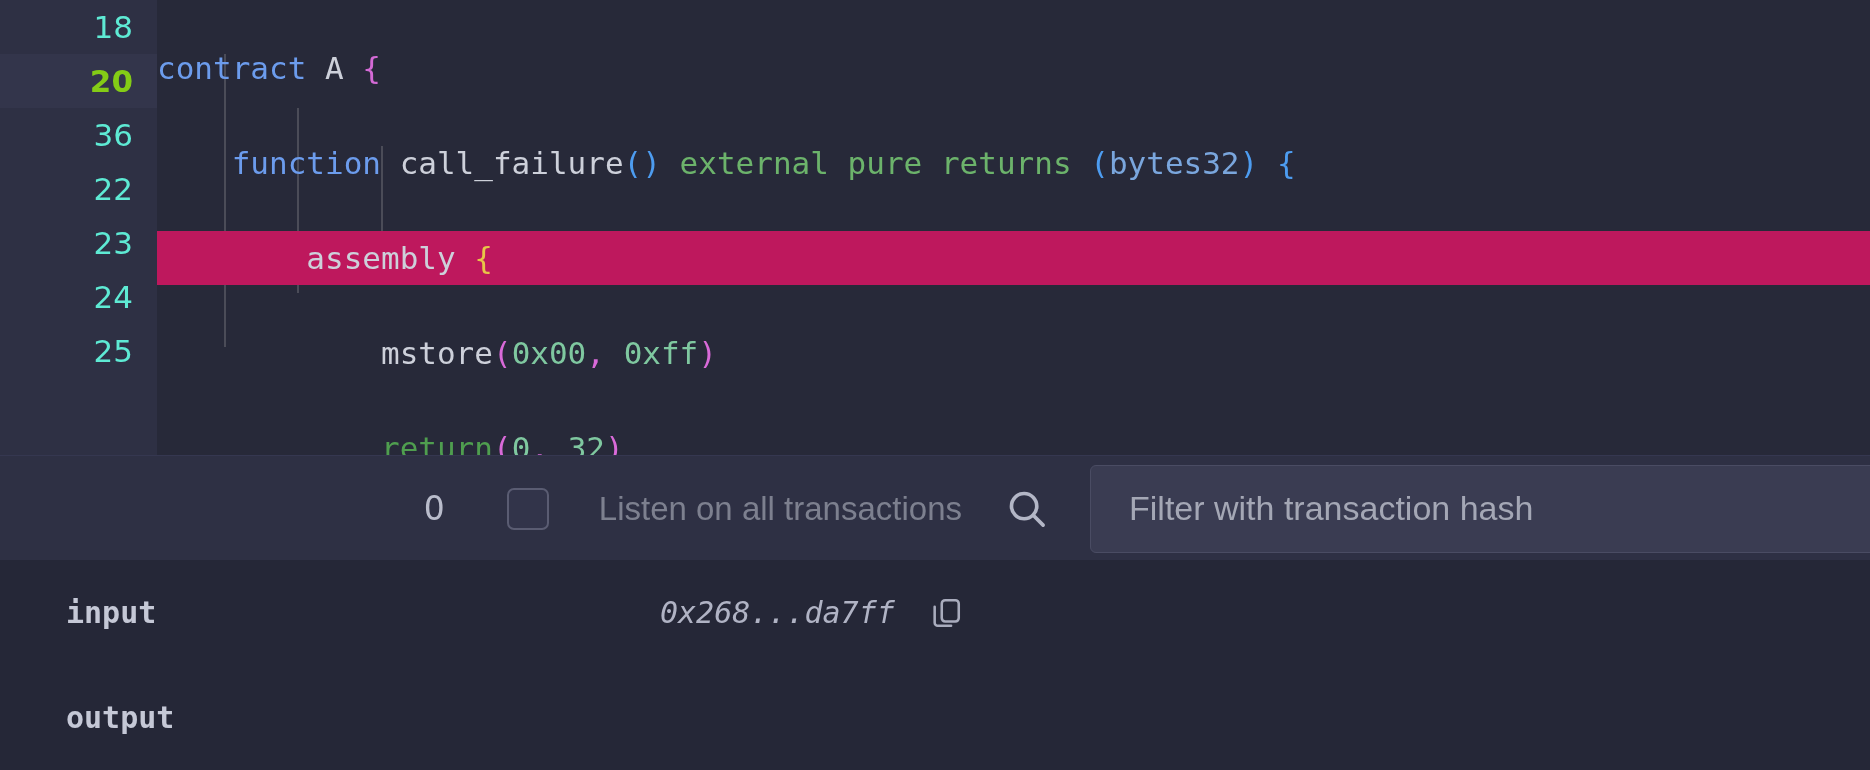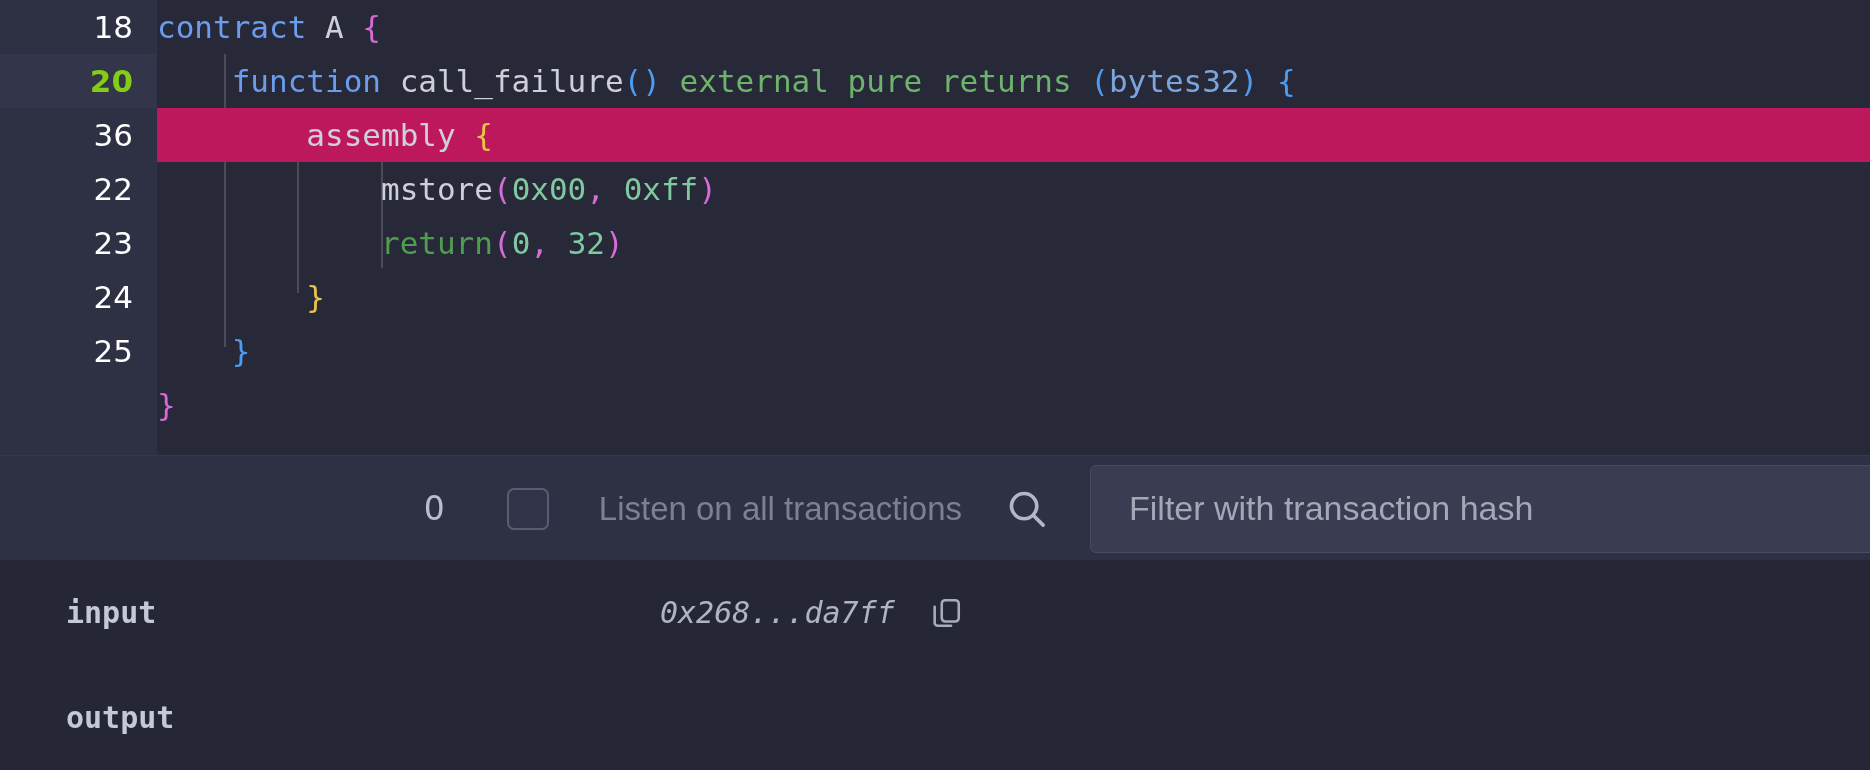--- a/index.html
+++ b/index.html
@@ -31,21 +31,21 @@
     top: 0;
     width: 157px;
     height: 455px;
     background: #2e3044;
   }
   .gutter-line {
     height: 54px;
     line-height: 54px;
     text-align: right;
     padding-right: 24px;
-    color: #ffffff;
+    color: #5eead4;
     font-family: "DejaVu Sans", sans-serif;
     font-size: 31px;
     box-sizing: border-box;
   }
   .gutter-line.active {
     color: #84cc16;
     font-weight: bold;
     background: #33354b;
   }
   .code-area {
@@ -57,20 +57,21 @@
   }
   .code-line {
     position: relative;
     height: 54px;
     line-height: 54px;
     white-space: pre;
     font-family: "DejaVu Sans Mono", monospace;
     font-size: 31px;
     color: #c9ccd6;
     padding-left: 0;
+    margin-top: 41px;
   }
   .code-line.active {
     background: #be185d;
   }
   .tok-kw       { color: #6c9ced; }       
   .tok-type     { color: #7aa6dd; }       
   .tok-mod      { color: #6cb36b; }       
   .tok-ret      { color: #4f9e4f; }       
   .tok-num      { color: #7fc8a0; }       
   .tok-plain    { color: #cdd0da; }

